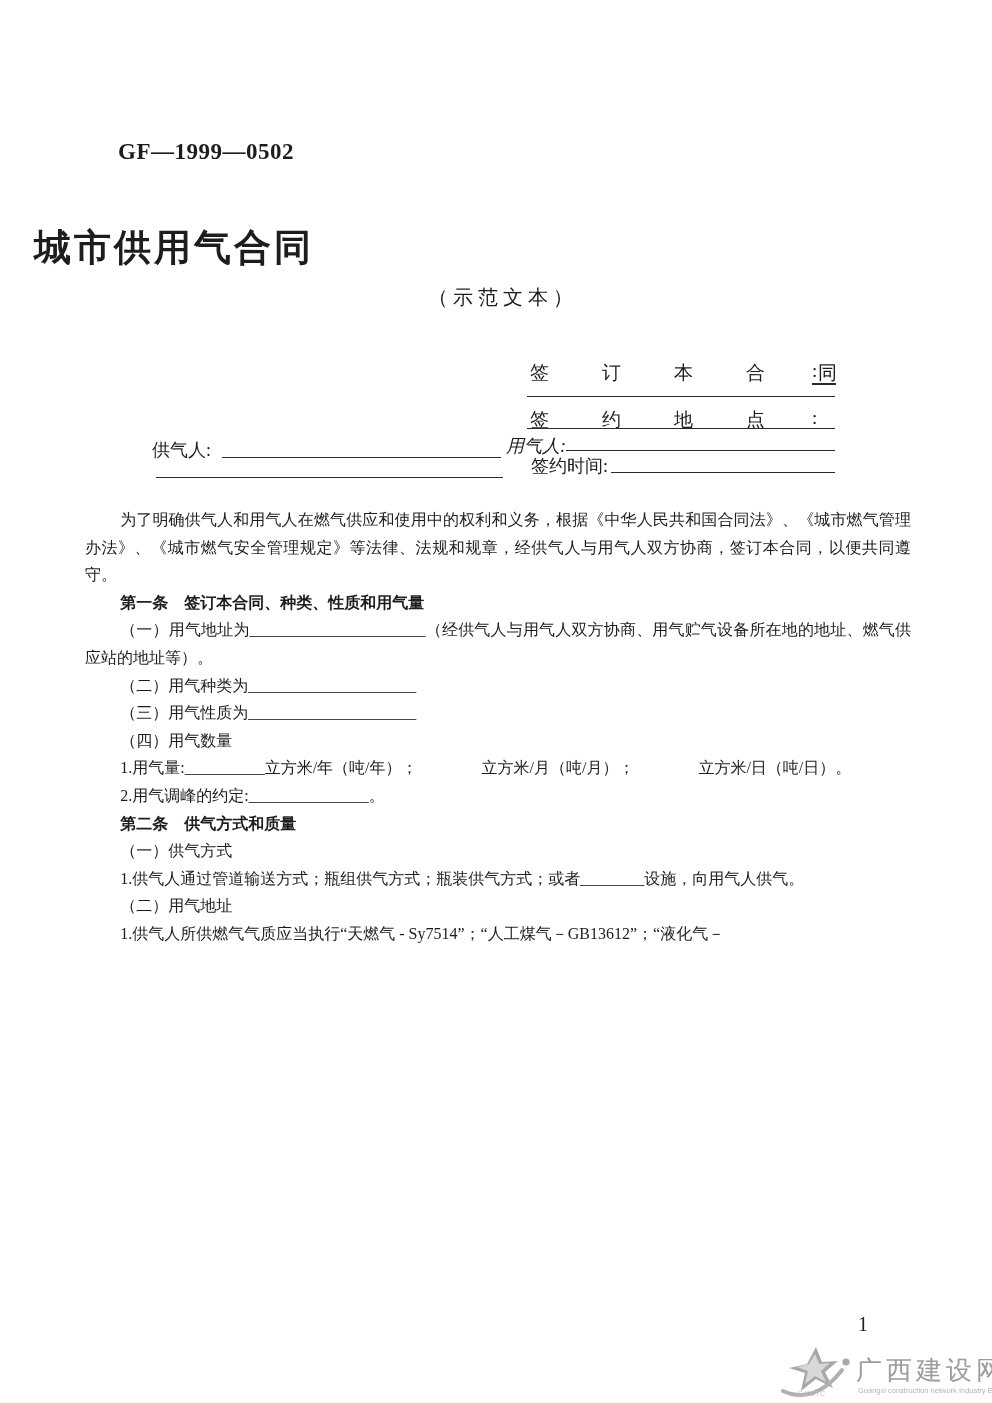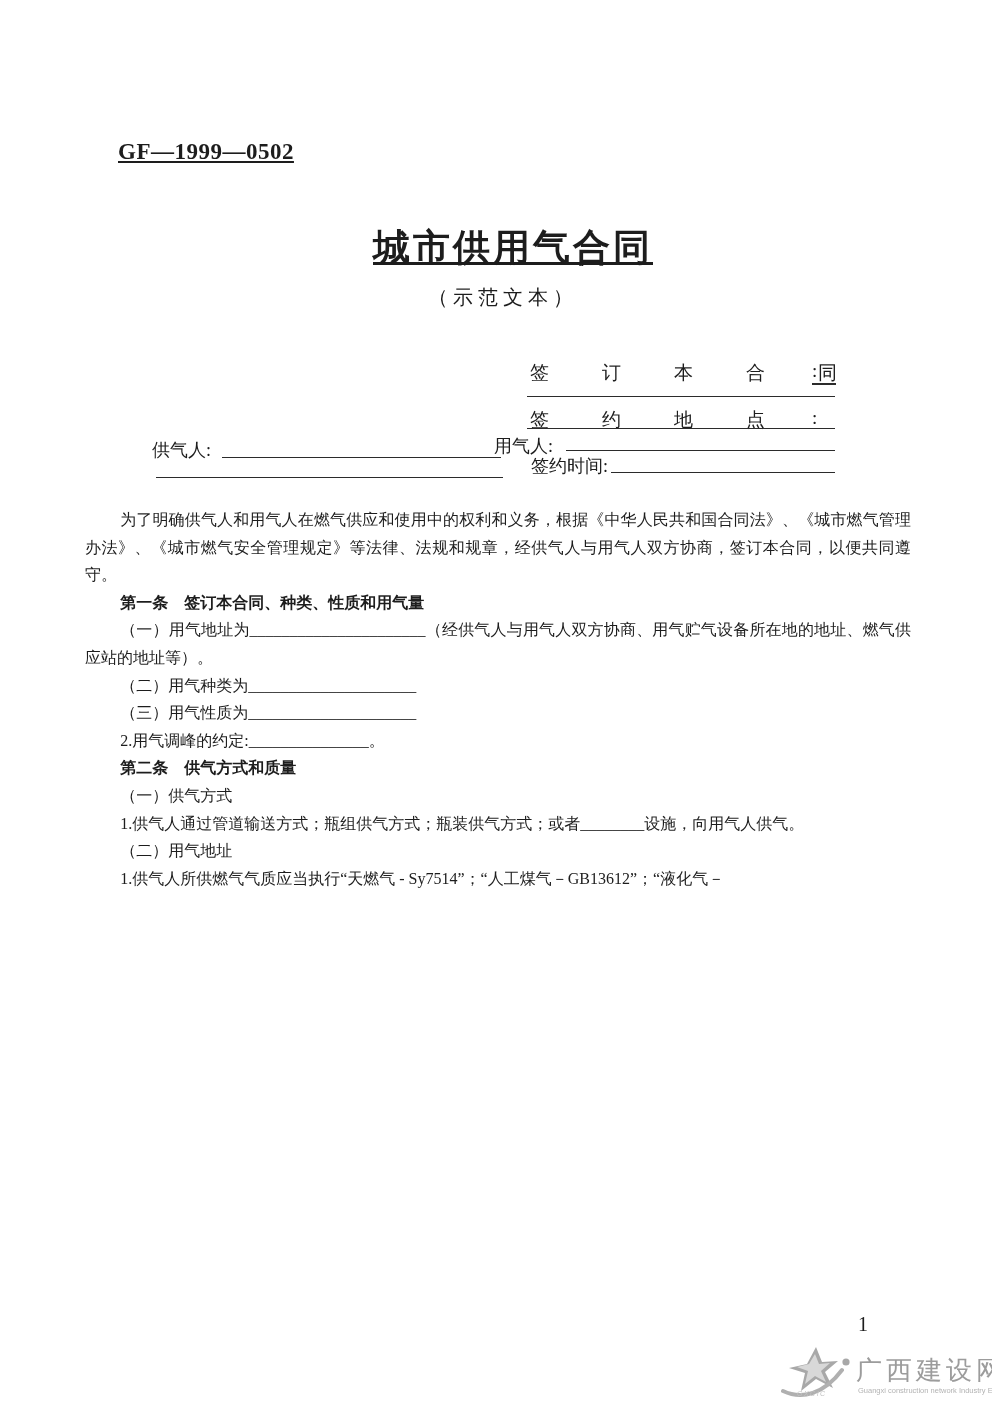--- a/index.html
+++ b/index.html
@@ -4,27 +4,26 @@
 <style>
   html,body { margin:0; padding:0; background:#e8e8e8; }
   .page {
     position:relative; width:992px; height:1403px; margin:0 auto;
     background:#ffffff; overflow:hidden;
     font-family:"Liberation Serif","DejaVu Serif",serif;
     color:#1d1d1d;
   }
   .doc-code {
     position:absolute; left:118px; top:139px;
-    font-size:23px; font-weight:bold; letter-spacing:.5px;text-decoration:underline;
+    font-size:23px; font-weight:bold; letter-spacing:.5px;
   }
   .title {
-    position:absolute; left:16px; right:0; top:223px; text-align:center;
+    position:absolute; left:16px; right:0; top:223px; text-align:left;
     font-size:37px; font-weight:bold; letter-spacing:3px; text-indent:18px;
     white-space:nowrap;
-    text-decoration:underline;
   }
   .subtitle {
     position:absolute; left:0; right:0; top:284px; text-align:center;
     font-size:20px; letter-spacing:5px; text-indent:14px; white-space:nowrap;
   }
   .lbl { position:absolute; font-size:18px; white-space:nowrap; }
   .spread { font-size:19px; letter-spacing:53px; white-space:nowrap; }
   .colon { position:absolute; font-size:19px; }
   .colon-underlined {
     width:24px; height:23px; border-bottom:2px solid #2b2b2b;
@@ -71,32 +70,34 @@
   <div class="line" style="left:527px; top:396px; width:308px;"></div>
 
   <div class="lbl spread" style="left:530px; top:407px;">签约地点</div>
   <span class="colon" style="left:812px; top:407px;">:</span>
   <div class="line" style="left:527px; top:428px; width:308px;"></div>
 
   <div class="lbl" style="left:152px; top:438px;text-align:center;">供气人:</div>
   <div class="line" style="left:222px; top:457px; width:279px;"></div>
   <div class="line" style="left:156px; top:477px; width:347px;"></div>
 
-  <div class="lbl" style="left:494px; top:434px;">用气人:</div>
+  <div class="lbl" style="left:506px; top:434px;font-style:italic;">用气人:</div>
   <div class="line" style="left:566px; top:450px; width:269px;"></div>
 
   <div class="lbl" style="left:531px; top:454px;">签约时间:</div>
   <div class="line" style="left:611px; top:472px; width:224px;"></div>
 
   <div class="body">
     <p class="para">为了明确供气人和用气人在燃气供应和使用中的权利和义务，根据《中华人民共和国合同法》、《城市燃气管理办法》、《城市燃气安全管理规定》等法律、法规和规章，经供气人与用气人双方协商，签订本合同，以便共同遵守。</p>
     <p class="heading">第一条　签订本合同、种类、性质和用气量</p>
     <p class="para">（一）用气地址为______________________（经供气人与用气人双方协商、用气贮气设备所在地的地址、燃气供应站的地址等）。</p>
     <p class="para">（二）用气种类为_____________________</p>
     <p class="para">（三）用气性质为_____________________</p>
+    <p class="para">（四）用气数量</p>
+    <p class="para">1.用气量:__________立方米/年（吨/年）；　　　　立方米/月（吨/月）；　　　　立方米/日（吨/日）。</p>
     <p class="para">2.用气调峰的约定:_______________。</p>
     <p class="heading">第二条　供气方式和质量</p>
     <p class="para">（一）供气方式</p>
     <p class="para">1.供气人通过管道输送方式；瓶组供气方式；瓶装供气方式；或者________设施，向用气人供气。</p>
     <p class="para">（二）用气地址</p>
     <p class="para nowrap">1.供气人所供燃气气质应当执行“天燃气 - Sy7514”；“人工煤气－GB13612”；“液化气－</p>
   </div>
 
   <div class="page-number">1</div>
 

